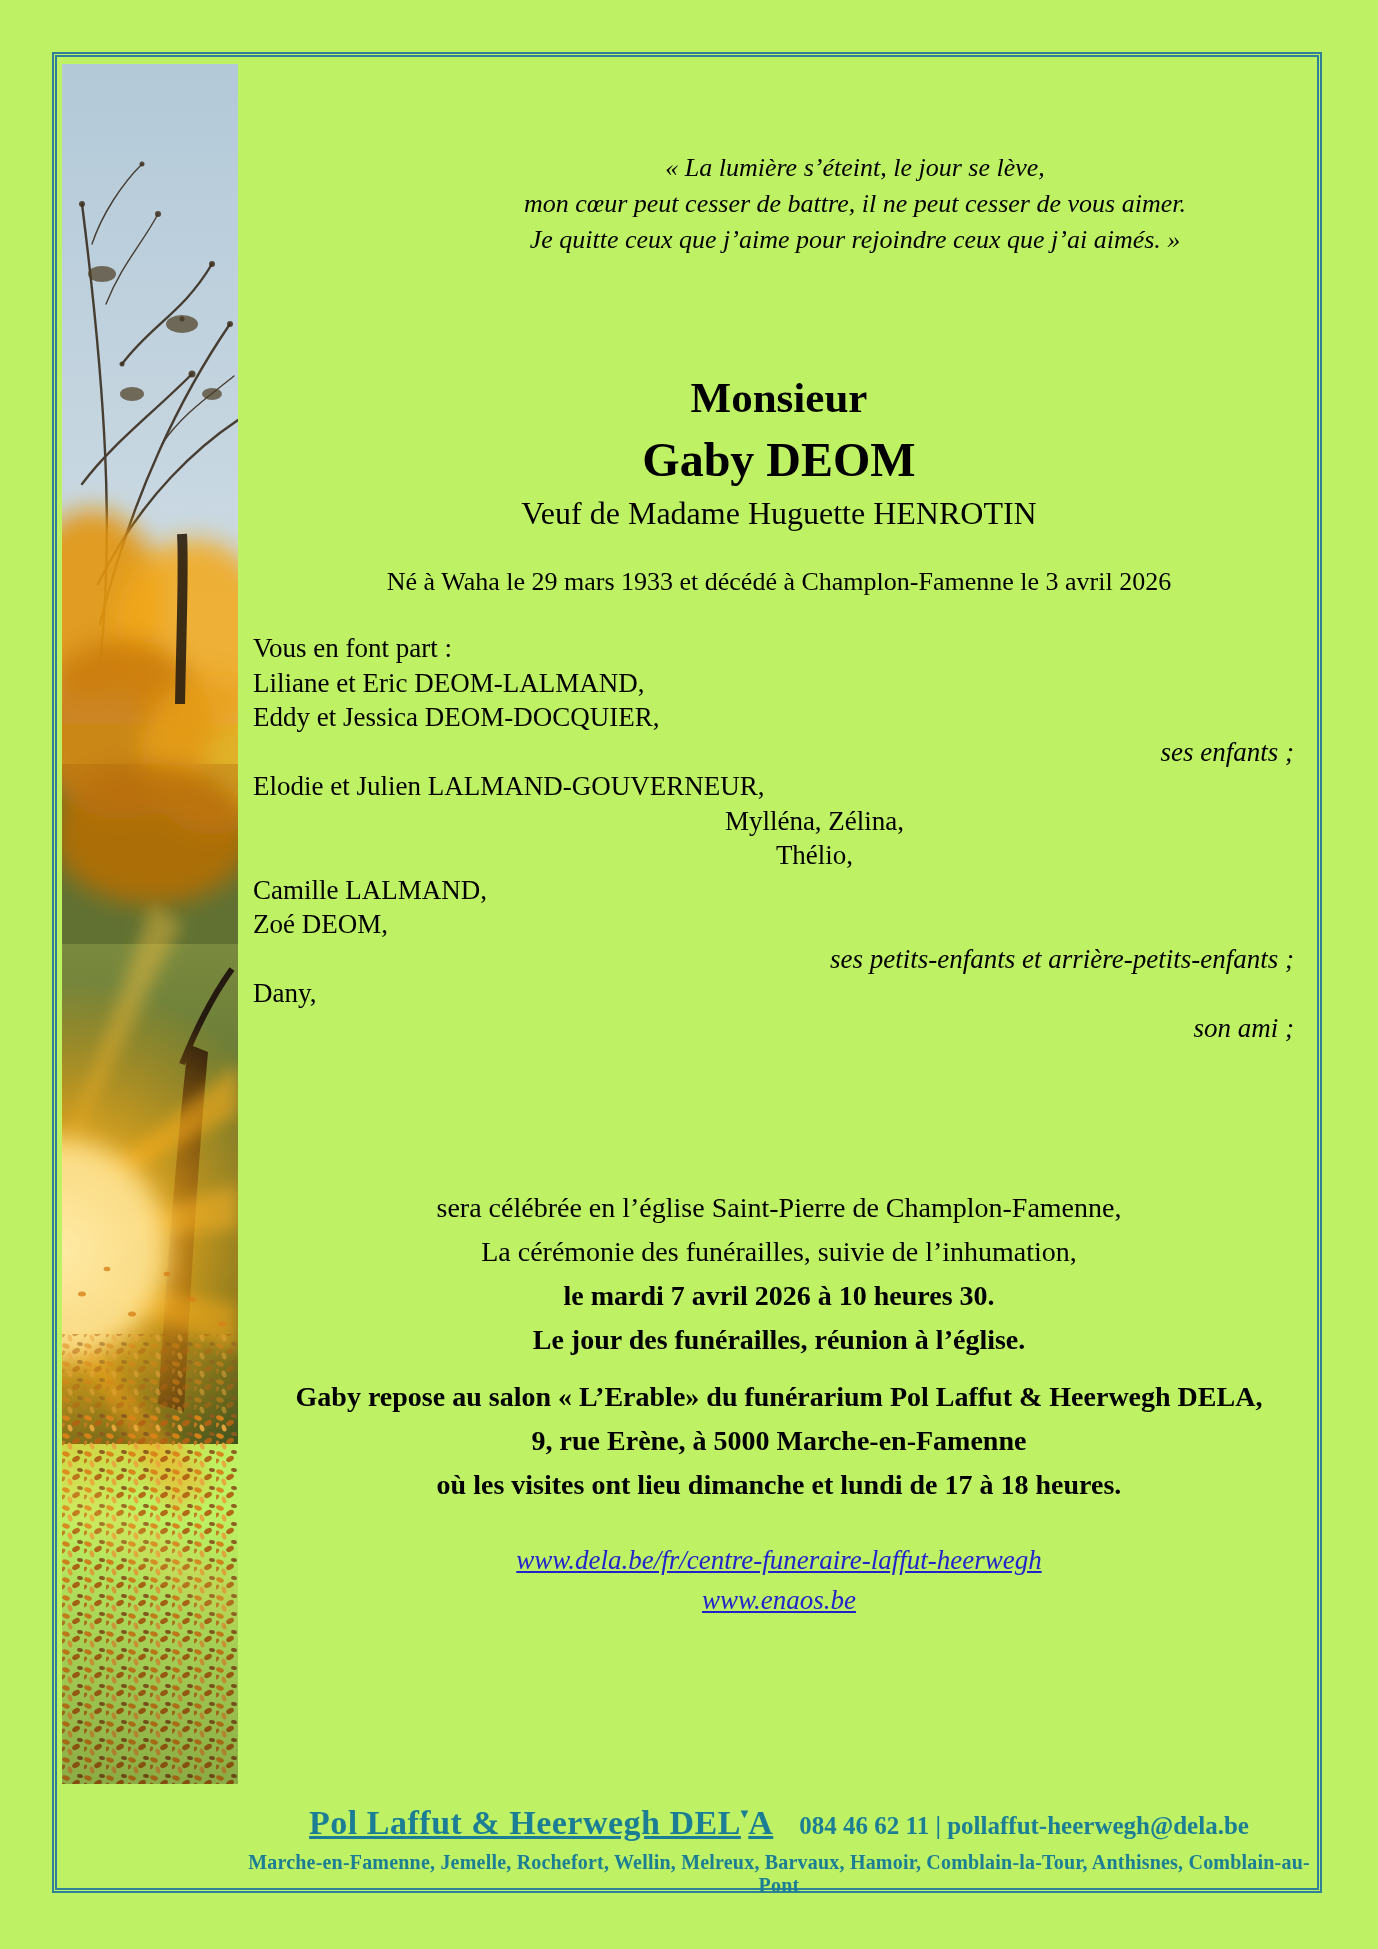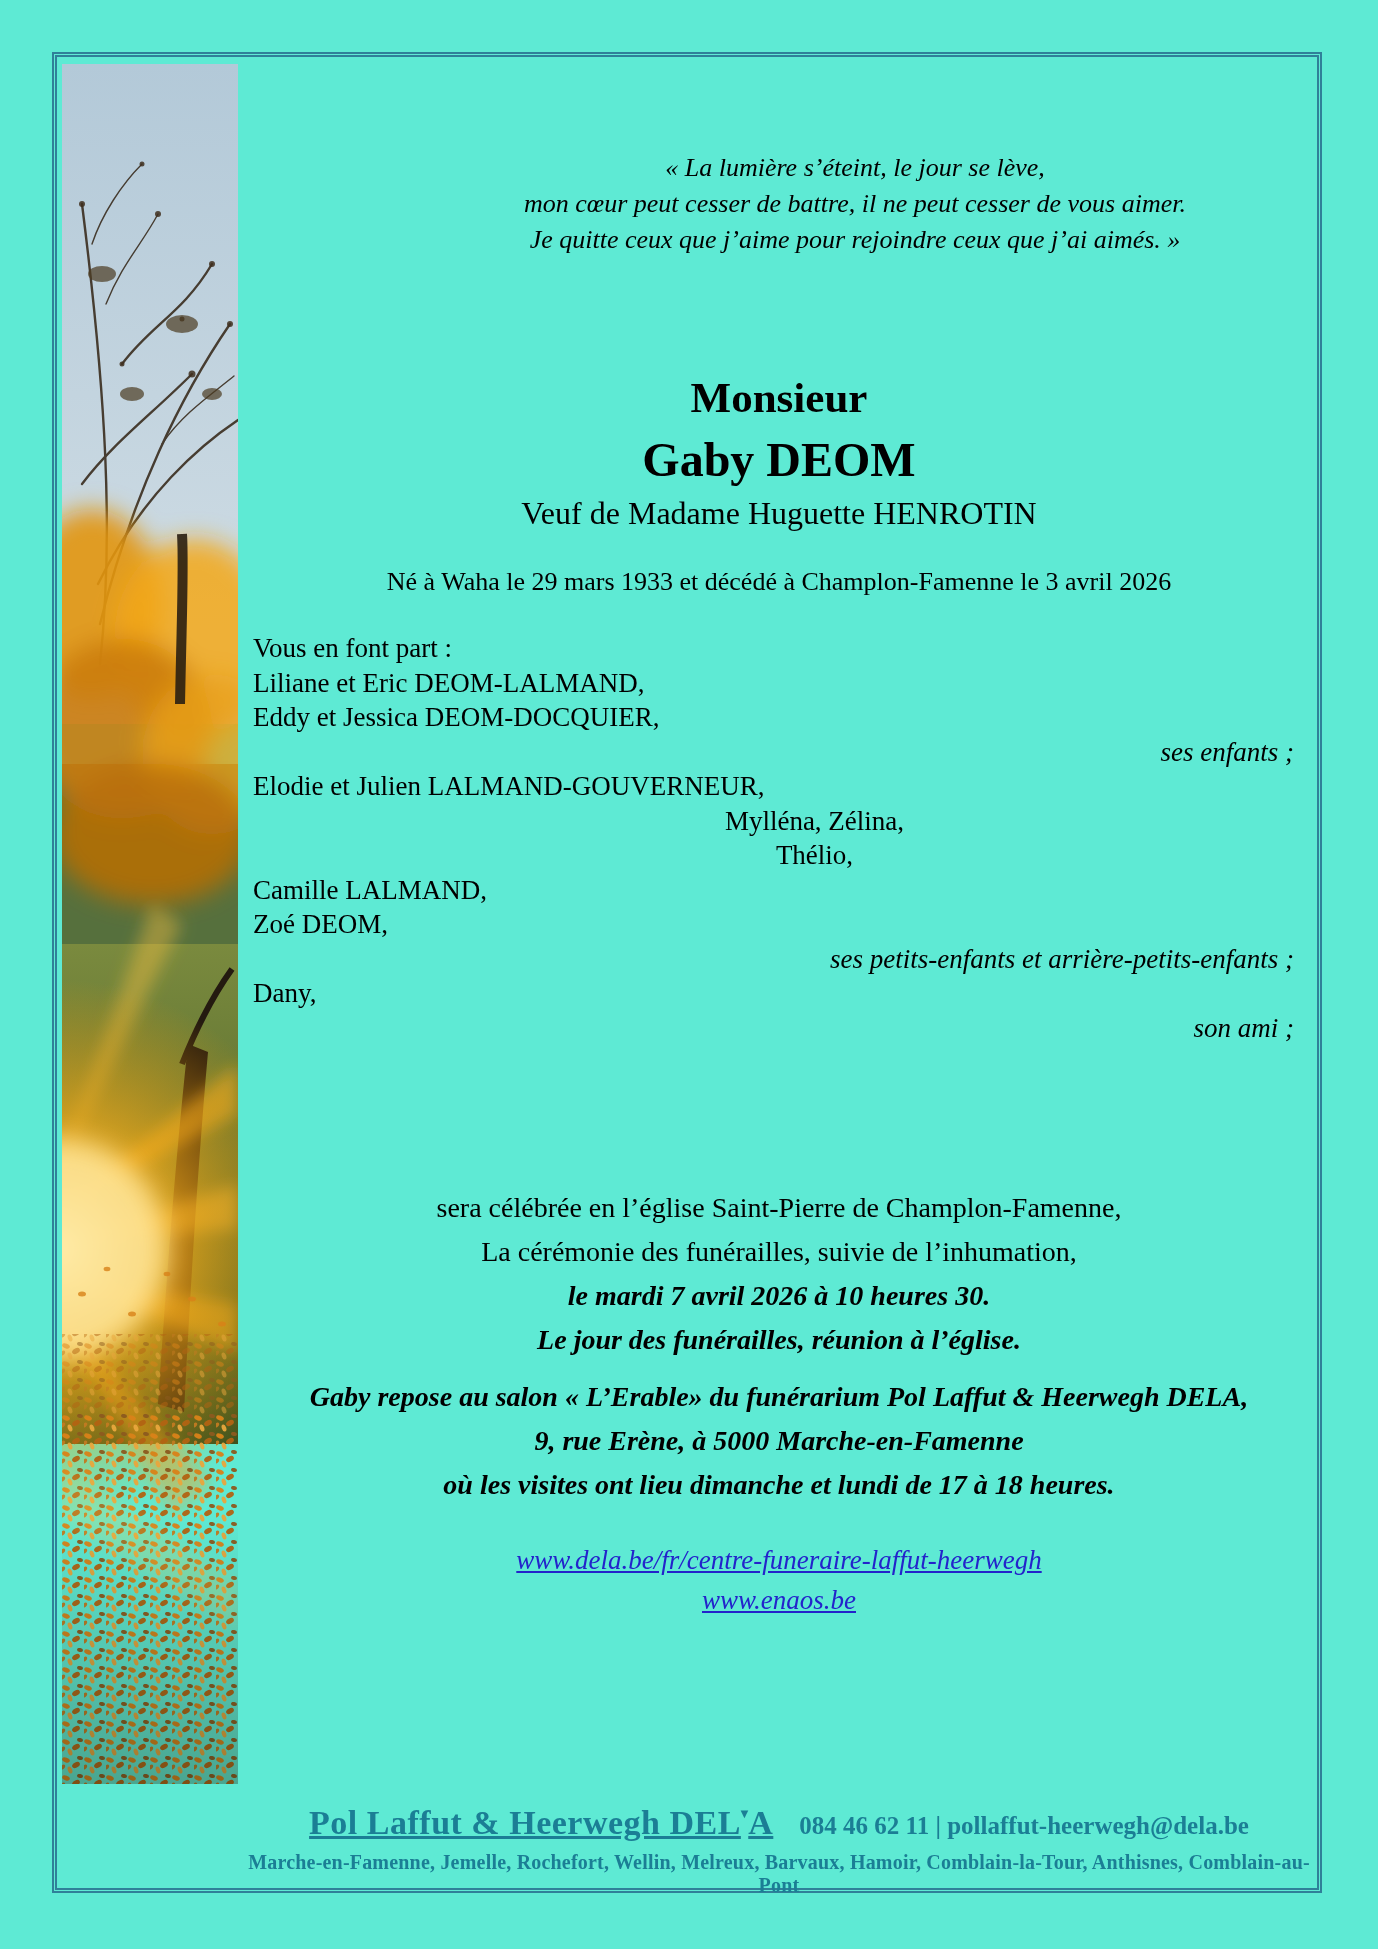--- a/index.html
+++ b/index.html
@@ -1,19 +1,19 @@
 <!DOCTYPE html>
 <html lang="fr"><head>
 <meta charset="utf-8">
 <style>
   html,body{margin:0;padding:0;background:#ffffff;}
   .page{
     position:relative;
     width:1378px;height:1949px;
-    background:#5eead4;
+    background:#bef264;
     font-family:"Liberation Serif","DejaVu Serif",serif;
     color:#000;
     overflow:hidden;
   }
   .page-border{
     position:absolute;
     left:52px;top:52px;right:56px;bottom:56px;
     border:5px double #2f8099;
     pointer-events:none;
   }
@@ -36,21 +36,21 @@
     position:absolute;left:253px;right:84px;top:631px;
     font-size:27px;line-height:34.5px;
   }
   .family .indent{padding-left:82px;text-align:center;}
   .family .right-label{text-align:right;font-style:italic;}
 
   .ceremony{
     position:absolute;left:244px;right:64px;top:1186px;
     text-align:center;font-size:28px;line-height:44px;
   }
-  .ceremony .bold{font-weight:bold;font-style:italic;}
+  .ceremony .bold{font-weight:bold;}
   .gap-sm{margin-top:0;}
   .gap-md{margin-top:13px;}
   .condolences{margin-top:33px;font-style:italic;font-size:27px;line-height:40px;}
   .condolences a{color:#2323cb;text-decoration:underline;}
 
   .footer{
     position:absolute;left:244px;right:64px;top:1804px;
     text-align:center;color:#1b7e95;
   }
   .footer-main{

